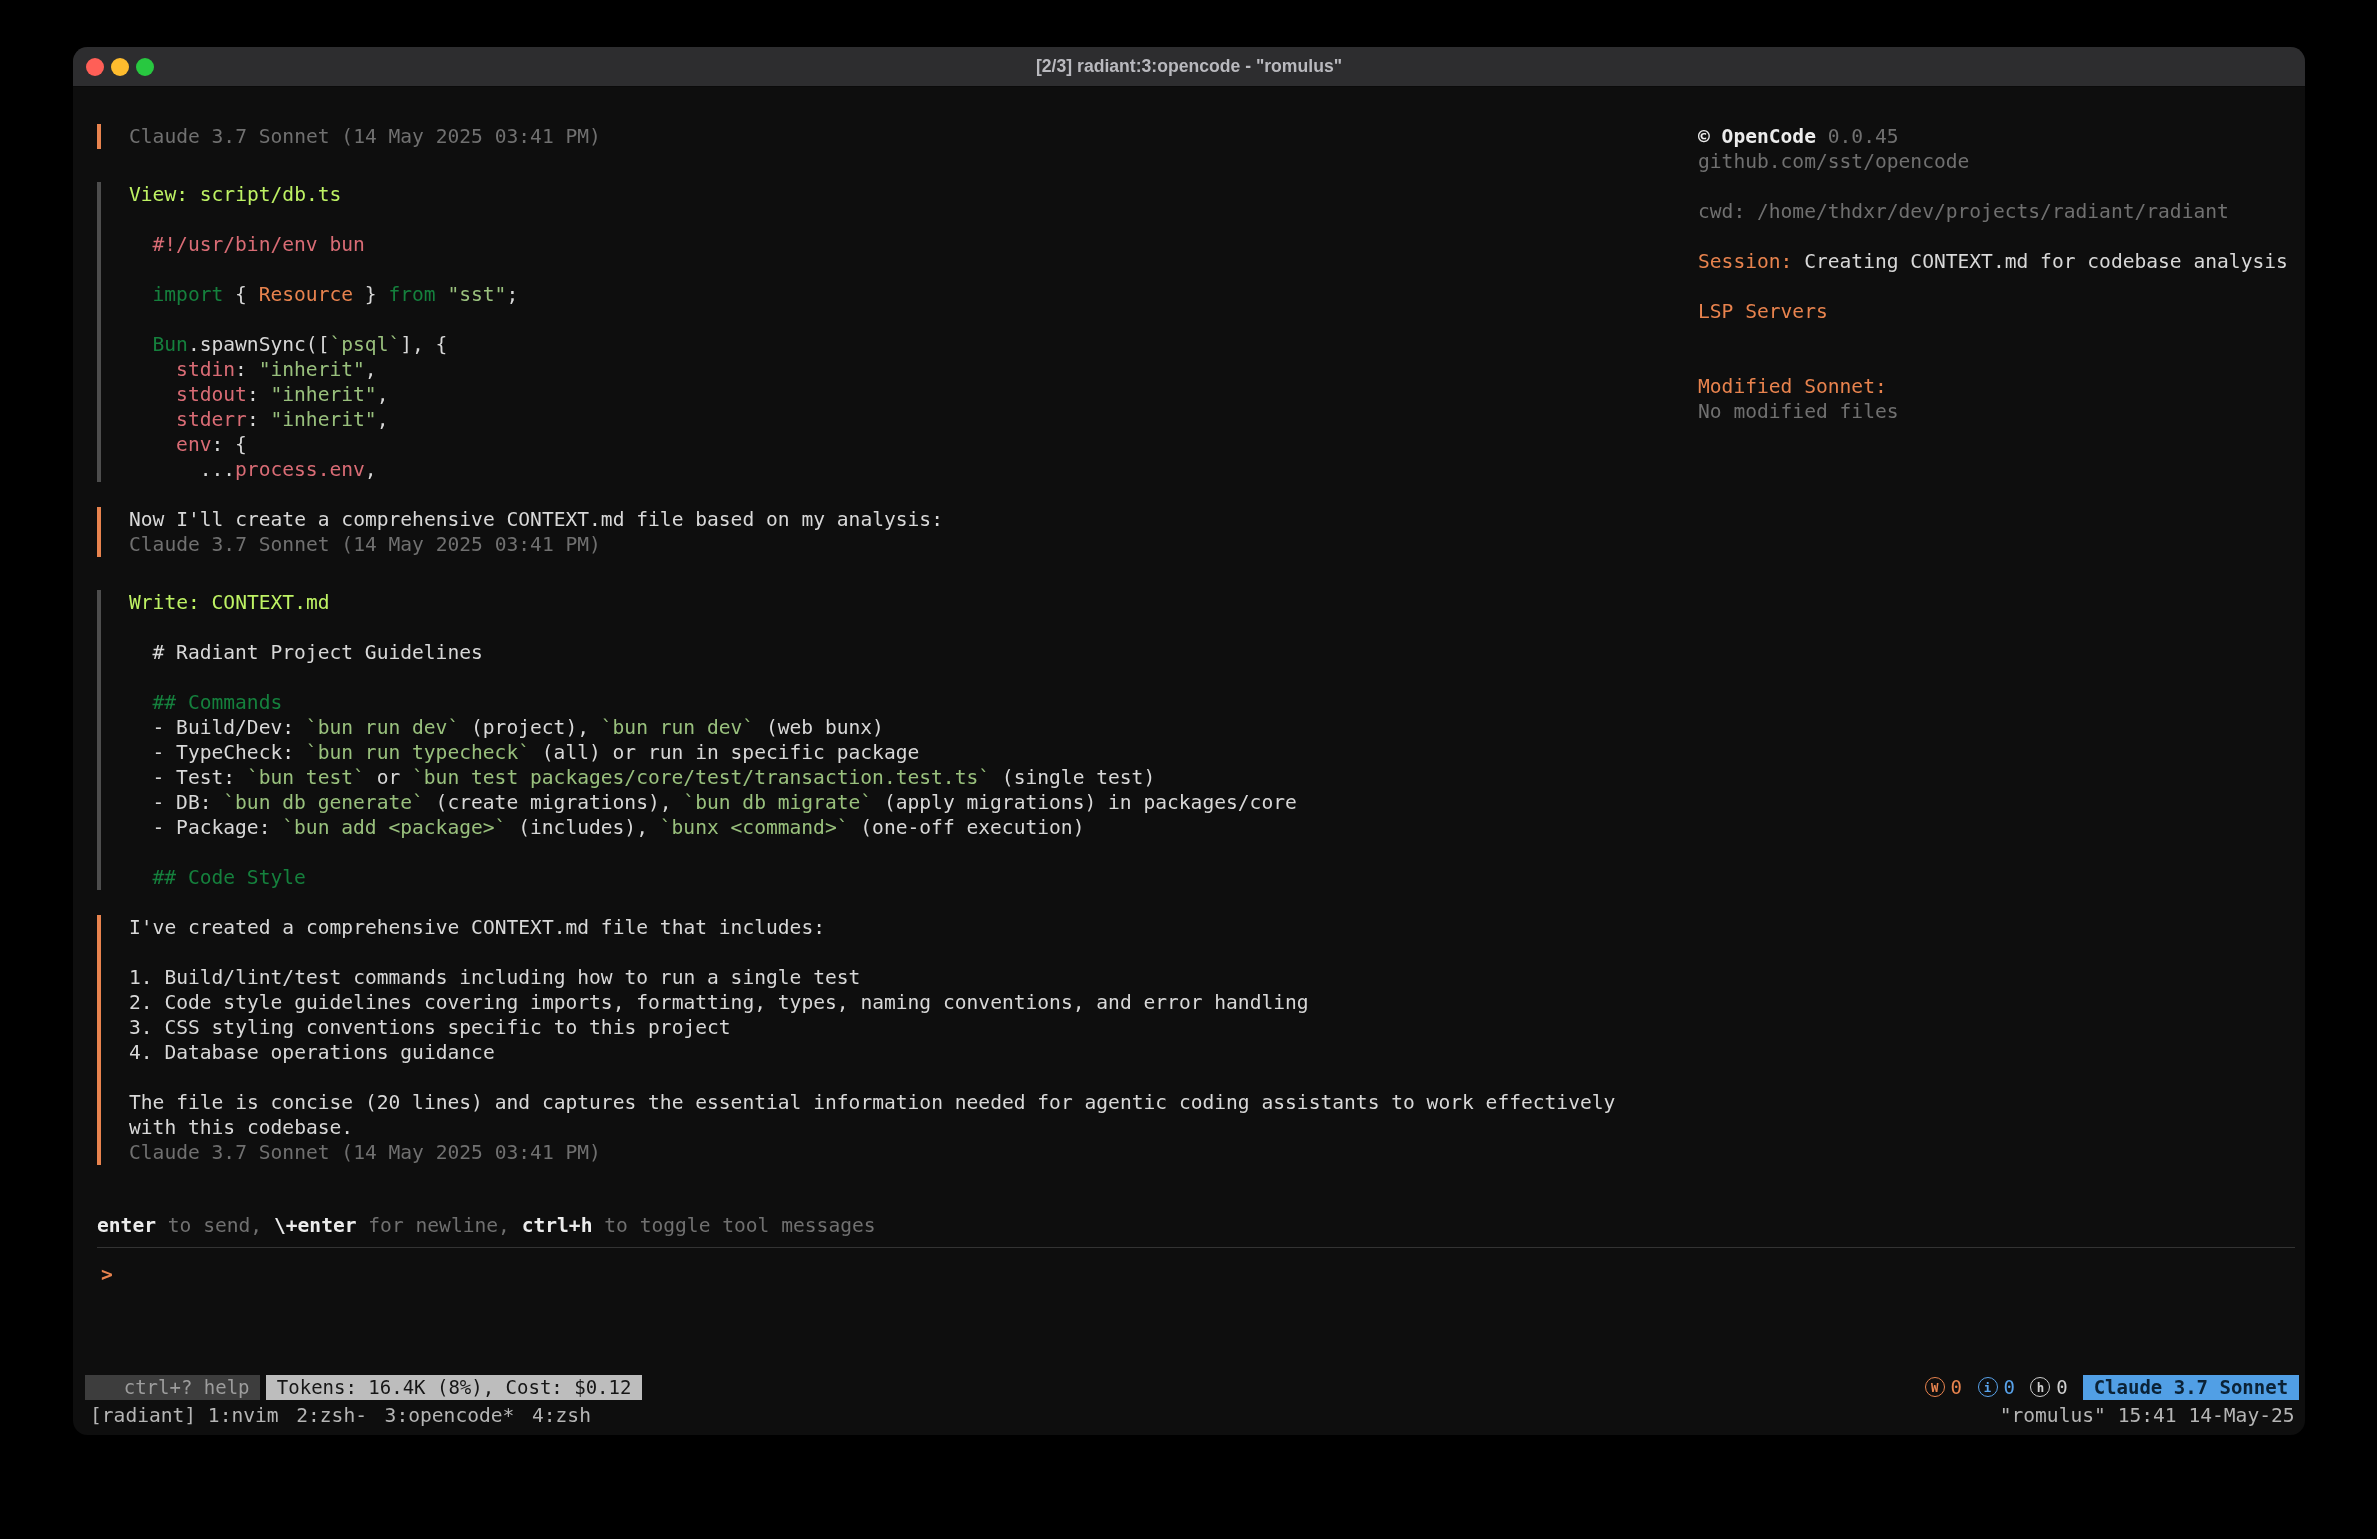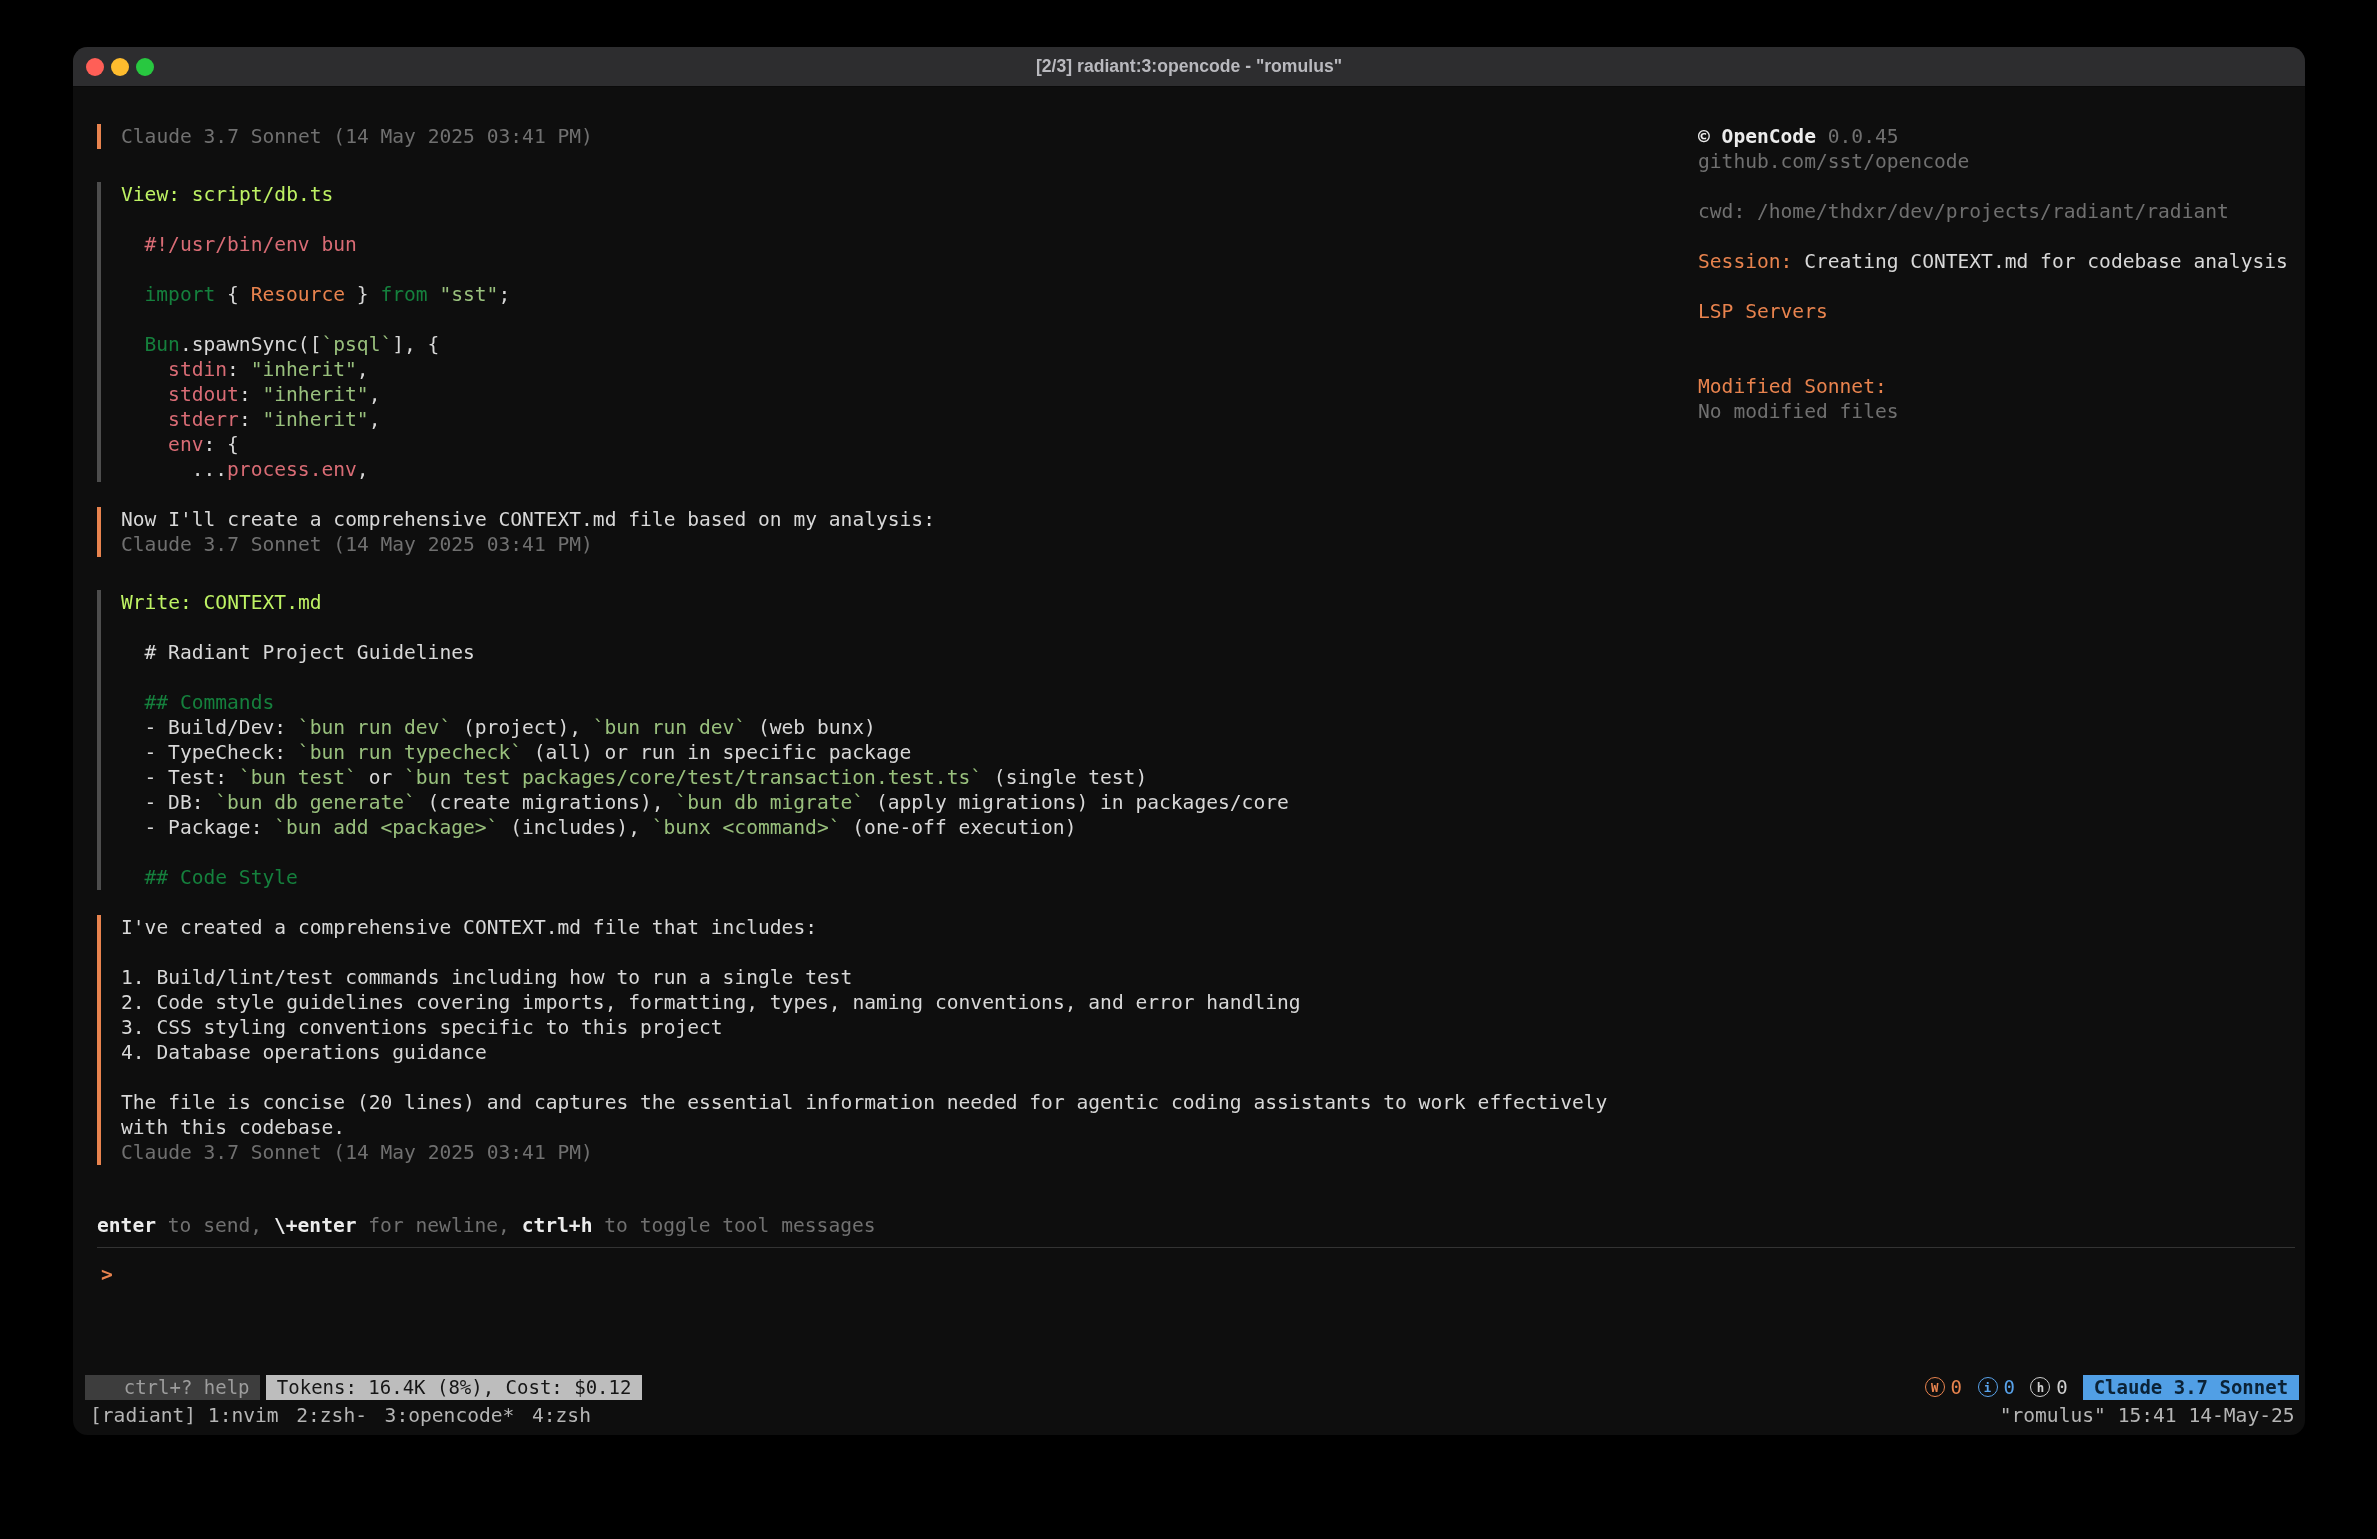--- a/index.html
+++ b/index.html
@@ -21,21 +21,21 @@
            font-family:"Liberation Sans", sans-serif; font-weight:bold;
            font-size:17.6px; color:#b9b9be; }
 
   .term-body { flex:1; display:flex; flex-direction:column; min-height:0;
                padding-top:37px; padding-bottom:6.5px;
                font-size:19.6px; line-height:25px; color:#d8d8d8; }
 
   .main-row { flex:1; display:flex; min-height:0; overflow:hidden; align-items:flex-start; }
   .chat-col { flex:1; min-width:0; }
 
-  .msg { border-left:4.6px solid #555; margin-left:24px; padding-left:20px; margin-bottom:25px; }
+  .msg { border-left:4.6px solid #555; margin-left:24px; padding-left:28px; margin-bottom:25px; }
   .msg.accent { border-color:#e8834e; }
   .msg.tool { border-color:#4d4d4d; }
   .tool-title { color:#bef264; margin-bottom:25px;margin-top:33px; }
   .block-body { padding-left:23.5px; }
 
   .line { white-space:pre; min-height:25px; }
   .wrap .line { white-space:pre-wrap; }
 
   .tok-fg { color:#d8d8d8; }
   .tok-gray { color:#707070; }

